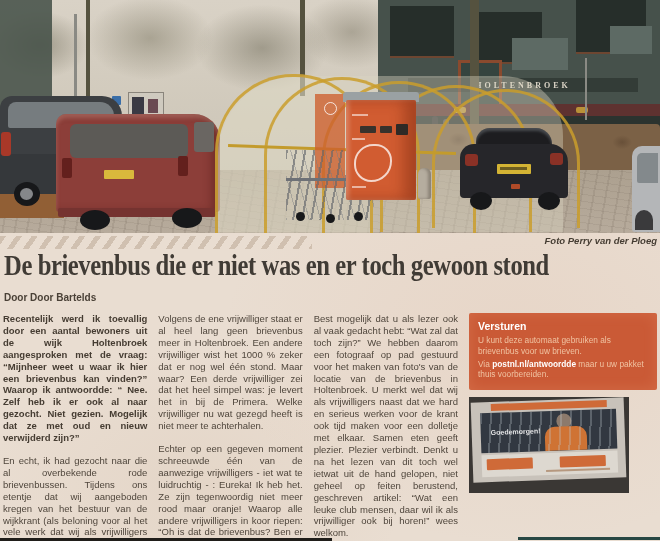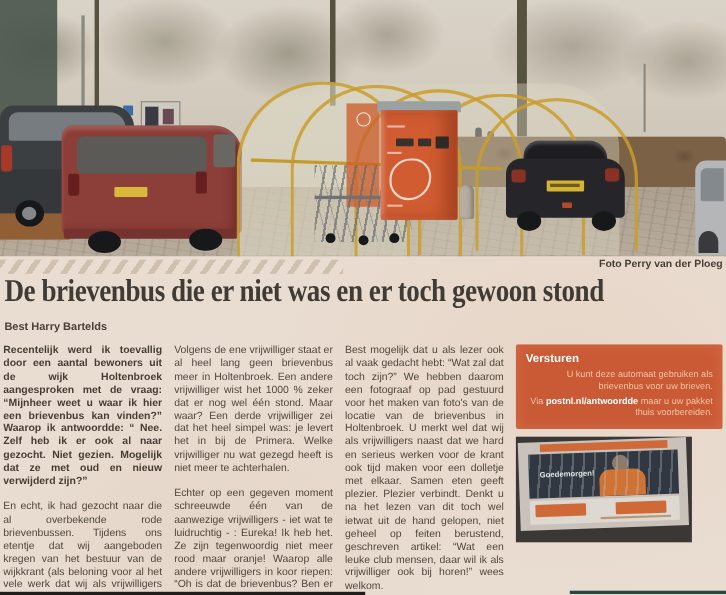--- a/index.html
+++ b/index.html
@@ -98,34 +98,34 @@
   .bcar .plate{position:absolute;left:37px;top:36px;width:34px;height:10px;background:#d4b434;border-radius:1px;}
   .bcar .pl-t{position:absolute;left:3px;top:3px;width:27px;height:3px;background:rgba(40,35,20,.6);}
   .bcar .tl{position:absolute;width:13px;height:12px;background:#8a3126;border-radius:3px;}
   .bcar .hook{position:absolute;left:51px;top:56px;width:9px;height:5px;background:#b04a28;border-radius:1px;}
   .scar{left:632px;top:146px;width:28px;height:86px;background:#b4b6b8;border-radius:10px 0 0 3px;}
   .scar .win{position:absolute;left:5px;top:7px;width:21px;height:30px;background:#83898c;border-radius:5px 0 0 2px;}
   .scar .arch{position:absolute;left:3px;top:64px;width:18px;height:20px;background:#3a3a3c;border-radius:50% 50% 0 0;}
   
   .hatch{left:0;top:236px;width:312px;height:13px;
     background:repeating-linear-gradient(125deg, rgba(150,125,100,.30) 0 5px, transparent 5px 13px);}
-  .credit-main{top:235px;right:3px;font-size:9.5px;color:#453d33;font-weight:bold;}
+  .credit-main{top:235px;right:3px;font-size:9.5px;font-style:italic;color:#453d33;font-weight:bold;}
   .headline{left:4px;top:249px;width:656px;white-space:nowrap;overflow:visible;
     font-family:"Liberation Serif",serif;font-weight:bold;font-size:29px;color:#403b35;
     letter-spacing:-0.5px;transform:scaleX(.85);transform-origin:left top;}
   .byline{left:4px;top:292px;font-size:10px;font-weight:bold;color:#4a4137;}
   .cols{left:3px;top:313px;width:654px;height:228px;display:flex;gap:11px;overflow:hidden;}
   .col{flex:1;font-size:9.5px;line-height:11.9px;text-align:justify;color:#4f463c;}
   .col p{margin:0 0 11px 0;}
   .lead p:first-child{font-weight:bold;color:#453c32;}
   
   .side{width:188px;flex:none;}
   .obox{background:#ca5a36;border-radius:2px;padding:7px 9px 8px 9px;box-shadow:inset 0 0 14px rgba(255,190,150,.18);}
   .obox h3{margin:0 0 3px 0;font-size:10.5px;color:#ffffff;}
-  .obox p{margin:0 0 2px 0;font-size:8.3px;line-height:10.8px;color:#f0c3a2;text-align:right;}
+  .obox p{margin:0 0 2px 0;font-size:8.3px;line-height:10.8px;color:#f0c3a2;text-align:left;}
   .obox .wb{color:#ffffff;font-weight:bold;}
   .sphoto{margin-top:7px;width:160px;height:96px;background:#3a3734;position:relative;overflow:hidden;}
   .sp-face{position:absolute;left:3px;top:3px;width:153px;height:80px;background:#c8c2ba;transform:rotate(-2deg);}
   .sp-top{position:absolute;left:20px;top:2px;width:116px;height:7px;background:#cf6a38;}
   .sp-screen{position:absolute;left:9px;top:11px;width:136px;height:40px;background:#323841;overflow:hidden;}
   .sp-streaks{position:absolute;left:0;top:0;width:136px;height:40px;
     background:repeating-linear-gradient(95deg, rgba(190,200,205,.30) 0 2px, transparent 2px 10px);}
   .sp-head{position:absolute;left:76px;top:3px;width:15px;height:15px;background:#8c7a6c;border-radius:50%;}
   .sp-jacket{position:absolute;left:64px;top:16px;width:42px;height:24px;background:#cf7334;border-radius:10px 10px 0 0;}
   .sp-greet{position:absolute;left:10px;top:16px;font-size:7px;color:rgba(255,255,255,.85);font-weight:bold;}
@@ -135,20 +135,36 @@
   .edge-dark-l{left:0;top:538px;width:332px;height:3px;background:#201e1a;}
   .edge-teal-r{left:518px;top:537px;width:142px;height:3px;background:#274743;}
 </style>
 </head>
 <body>
 
 <div class="abs photo">
   <div class="abs treeline"></div>
   <div class="abs bldg-left"></div>
 
+  <div class="abs bldg-right">
+    <div class="balcony" style="left:12px;top:6px;width:64px;height:50px;"></div>
+    <div class="balcony" style="left:100px;top:12px;width:64px;height:50px;"></div>
+    <div class="balcony" style="left:198px;top:0;width:70px;height:52px;"></div>
+    <div class="owin" style="left:80px;top:60px;width:38px;height:52px;"></div>
+    <div class="bwin" style="left:134px;top:38px;width:56px;height:32px;"></div>
+    <div class="bwin" style="left:232px;top:26px;width:42px;height:28px;"></div>
+    <div class="signstrip">
+      <span class="signtext">HOLTENBROEK</span>
+    </div>
+    <div class="redstrip">
+      <span class="barlogo" style="left:58px;"></span>
+      <span class="barlogo" style="left:180px;"></span>
+    </div>
+    <div class="bldg-base"></div>
+  </div>
 
   <div class="abs trunk" style="left:470px;top:0;width:9px;height:124px;"></div>
   <div class="abs trunk" style="left:300px;top:0;width:5px;height:96px;"></div>
   <div class="abs trunk" style="left:86px;top:0;width:4px;height:98px;"></div>
   <div class="abs lamp" style="left:74px;top:14px;width:3px;height:88px;"></div>
   <div class="abs lamp" style="left:585px;top:58px;width:2px;height:62px;"></div>
 
   <div class="abs billboard">
     <div class="bb-mark" style="left:3px;top:4px;width:12px;height:18px;"></div>
     <div class="bb-mark" style="left:19px;top:6px;width:10px;height:14px;background:#6a4a52;"></div>
@@ -229,21 +245,21 @@
 
   <div class="abs scar">
     <div class="win"></div>
     <div class="arch"></div>
   </div>
 </div>
 
 <div class="abs hatch"></div>
 <div class="abs credit-main">Foto Perry van der Ploeg</div>
 <h1 class="abs headline" style="margin:0;">De brievenbus die er niet was en er toch gewoon stond</h1>
-<div class="abs byline">Best Harry Bartelds</div>
+<div class="abs byline">Door Door Bartelds</div>
 
 <div class="abs cols">
   <div class="col lead">
     <p>Recentelijk werd ik toevallig door een aantal bewoners uit de wijk Holtenbroek aangesproken met de vraag: “Mijnheer weet u waar ik hier een brievenbus kan vinden?” Waarop ik antwoordde: “ Nee. Zelf heb ik er ook al naar gezocht. Niet gezien. Mogelijk dat ze met oud en nieuw verwijderd zijn?”</p>
     <p>En echt, ik had gezocht naar die al overbekende rode brievenbussen. Tijdens ons etentje dat wij aangeboden kregen van het bestuur van de wijkkrant (als beloning voor al het vele werk dat wij als vrijwilligers verzet hebben voor de krant) bracht ik dit ter sprake. Bij de plaatselijke Chinees kregen we een geanimeerd gesprek.</p>
   </div>
   <div class="col">
     <p>Volgens de ene vrijwilliger staat er al heel lang geen brievenbus meer in Holtenbroek. Een andere vrijwilliger wist het 1000 % zeker dat er nog wel één stond. Maar waar? Een derde vrijwilliger zei dat het heel simpel was: je levert het in bij de Primera. Welke vrijwilliger nu wat gezegd heeft is niet meer te achterhalen.</p>
     <p>Echter op een gegeven moment schreeuwde één van de aanwezige vrijwilligers - iet wat te luidruchtig - : Eureka! Ik heb het. Ze zijn tegenwoordig niet meer rood maar oranje! Waarop alle andere vrijwilligers in koor riepen: “Oh is dat de brievenbus? Ben er al zo vaak bij langs gelopen. Dacht altijd wat zal dat toch zijn?”</p>
   </div>

